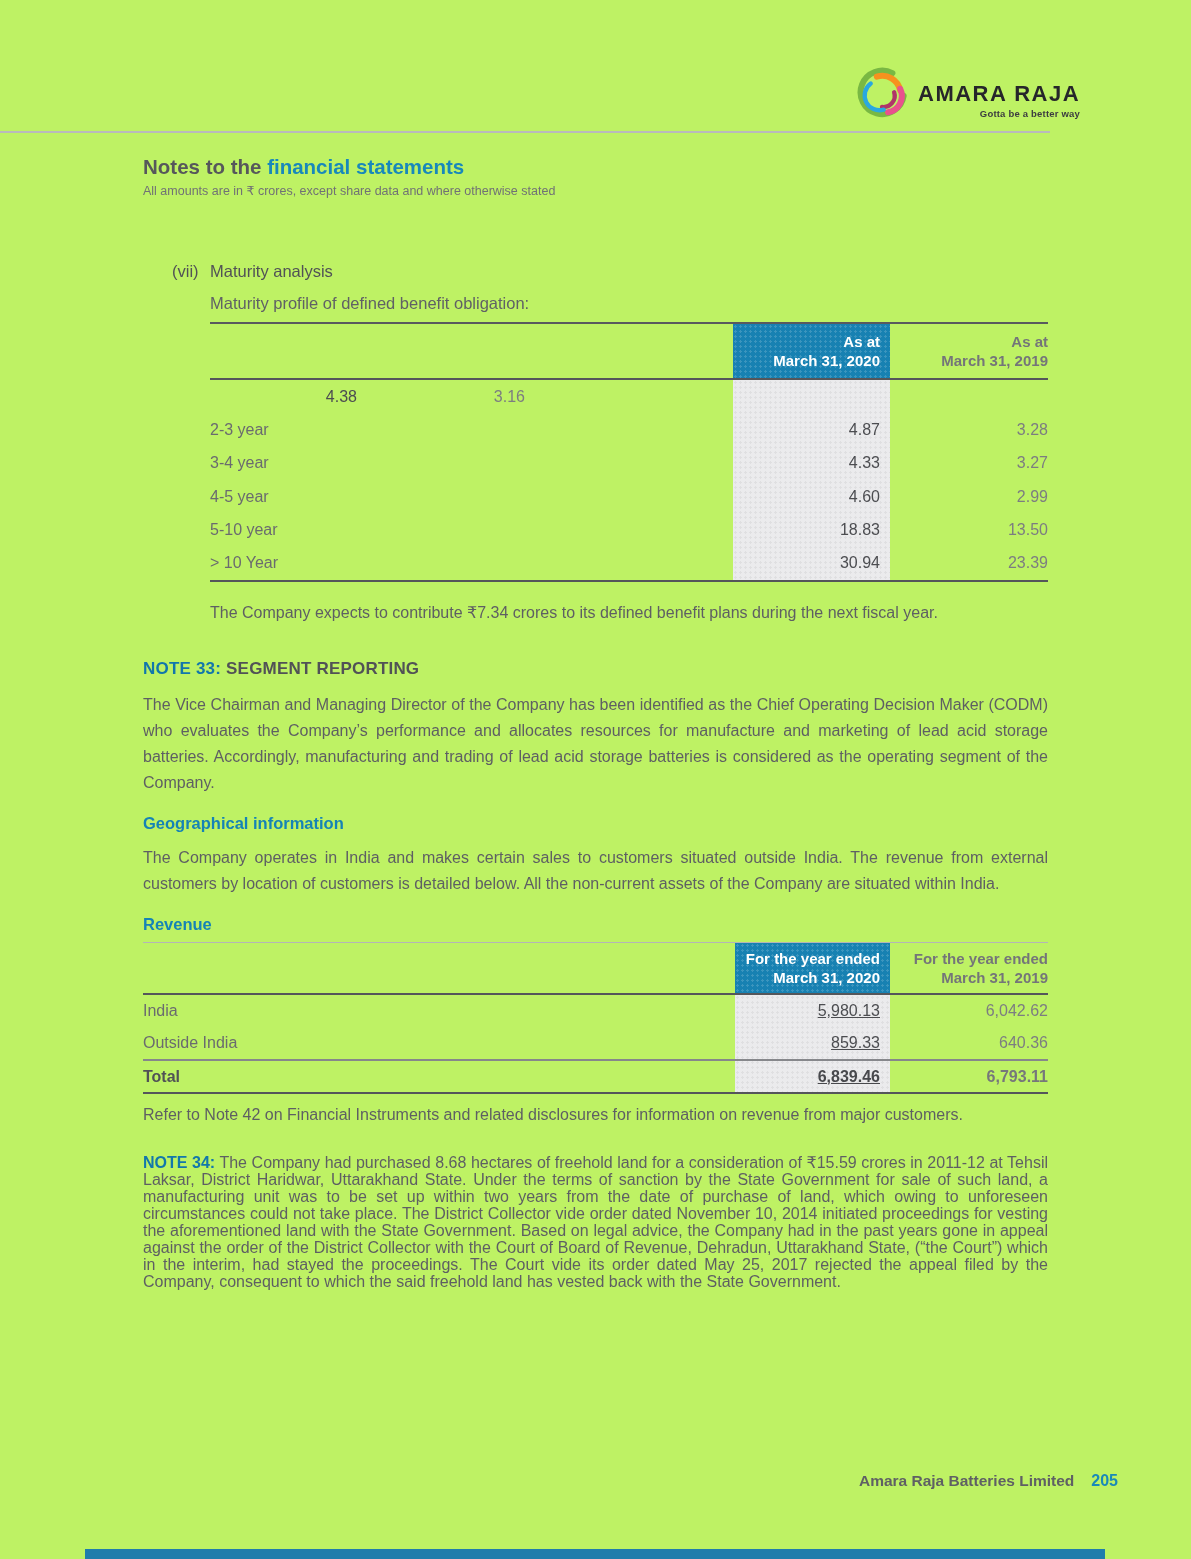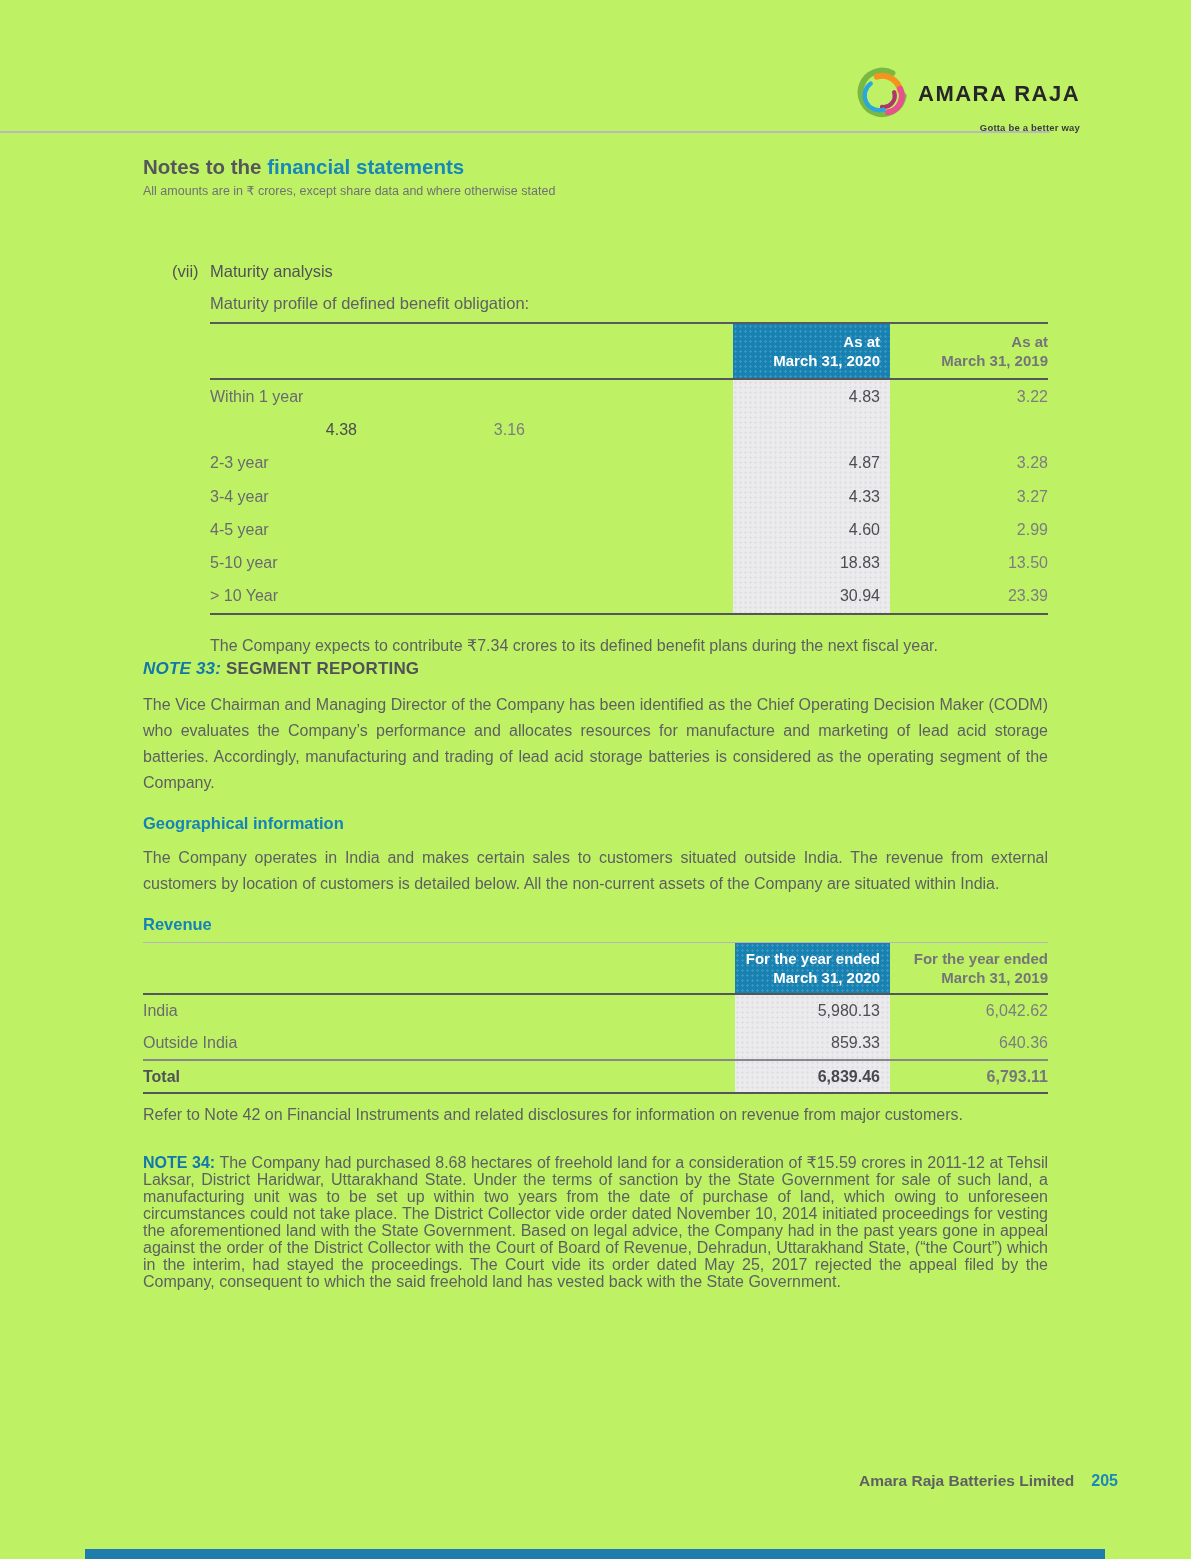--- a/index.html
+++ b/index.html
@@ -5,21 +5,21 @@
   html,body{margin:0;padding:0;background:#ffffff;}
   .page{
     position:relative;width:1191px;height:1559px;background:#bef264;overflow:hidden;
     font-family:"Liberation Sans","DejaVu Sans",sans-serif;color:#5e5f63;padding-left:48px;
   }
   
   .logo{position:absolute;top:66px;left:856px;display:flex;align-items:flex-start;}
   .logo svg{display:block;}
   .brand{margin-left:10px;padding-top:16px;}
   .brand-name{font-size:22px;font-weight:bold;color:#26262a;letter-spacing:1.5px;line-height:24px;}
-  .brand-tagline{font-size:9.5px;font-weight:bold;color:#3c3c40;text-align:right;margin-top:16px;letter-spacing:.2px;}
+  .brand-tagline{font-size:9.5px;font-weight:bold;color:#3c3c40;text-align:right;margin-top:2px;letter-spacing:.2px;}
   .logo-divider{position:absolute;top:131px;left:0;width:1050px;height:2px;background:#b9babc;}
   
   .doc-header{position:absolute;left:143px;top:156px;width:905px;}
   .doc-title{font-size:20.5px;font-weight:bold;line-height:22px;color:#56575b;}
   .doc-title .accent{color:#1888bb;}
   .doc-subtitle{font-size:12.5px;color:#707175;margin-top:5px;}
   
   .sec-maturity{position:absolute;left:143px;top:262px;width:905px;}
   .sub-heading{display:flex;font-size:16.5px;font-weight:normal;color:#515256;padding-left:29px;}
   .sub-heading .num{width:38px;}
@@ -40,34 +40,34 @@
     background-image:radial-gradient(rgba(0,0,0,.05) 1px,transparent 1.3px);background-size:5px 5px;}
   .t1 .shade-col{left:523px;width:157px;}
   .t-row{position:relative;display:flex;align-items:center;height:33.3px;font-size:16px;}
   .t-row .lbl{flex:1;color:#6a6b6f;}
   .t-row .v20{width:157px;text-align:right;padding-right:10px;box-sizing:border-box;color:#4c4d51;}
   .t-row .v19{width:158px;text-align:right;color:#7c7d81;}
   .t-footnote{font-size:16px;color:#5e5f63;margin-top:21px;padding-left:67px;}
   
   .sec-note33{position:absolute;left:143px;top:659px;width:905px;}
   .note-heading{font-size:17px;font-weight:bold;color:#515256;letter-spacing:.2px;}
-  .note-heading .note-label{color:#1277ab;font-style:italic;}
+  .note-heading .note-label{color:#1277ab;}
   .body-para{font-size:16px;line-height:26px;text-align:justify;color:#5e5f63;margin-top:13px;}
   
   .sec-geo{position:absolute;left:143px;top:814px;width:905px;}
   .blue-sub{font-size:16.5px;font-weight:bold;color:#1583b6;}
   .sec-geo .body-para{margin-top:12px;}
   
   .sec-revenue{position:absolute;left:143px;top:915px;width:905px;}
   .t2{width:905px;margin-top:8px;}
   .t2 .t-header{height:50px;border-top:1px solid #b4b5b7;border-bottom:2px solid #55565a;}
   .t2 .blue-box{left:592px;width:155px;}
   .t2 .shade-col{left:592px;width:155px;}
   .t2 .t-row{height:32px;}
-  .t2 .t-row .v20{width:155px;}
+  .t2 .t-row .v20{width:155px;text-decoration:underline;}
   .t2 .total-row{border-top:2px solid #86878b;height:31px;font-weight:bold;}
   .t2 .total-row .lbl{color:#515256;}
   .t2 .total-row .v20{color:#48494d;}
   .t2 .total-row .v19{color:#76777b;}
   .refer-note{position:absolute;left:143px;top:1106px;width:905px;font-size:16px;color:#5e5f63;}
   
   .sec-note34{position:absolute;left:143px;top:1150px;width:905px;}
   .sec-note34 .body-para{margin-top:4px;line-height:17px;}
   .inline-label{color:#1277ab;font-weight:bold;}
   
@@ -117,25 +117,20 @@
           <span>March 31, 2020</span>
         </div>
         <div class="hdr-2019">
           <span>As at</span>
           <span>March 31, 2019</span>
         </div>
       </div>
       <div class="t-body">
         <div class="shade-col"></div>
         <div class="t-row">
-          <span class="lbl">Within 1 year</span>
-          <span class="v20">4.83</span>
-          <span class="v19">3.22</span>
-        </div>
-        <div class="t-row">
           <span class="v20">4.38</span>
           <span class="v19">3.16</span>
         </div>
         <div class="t-row">
           <span class="lbl">2-3 year</span>
           <span class="v20">4.87</span>
           <span class="v19">3.28</span>
         </div>
         <div class="t-row">
           <span class="lbl">3-4 year</span>

